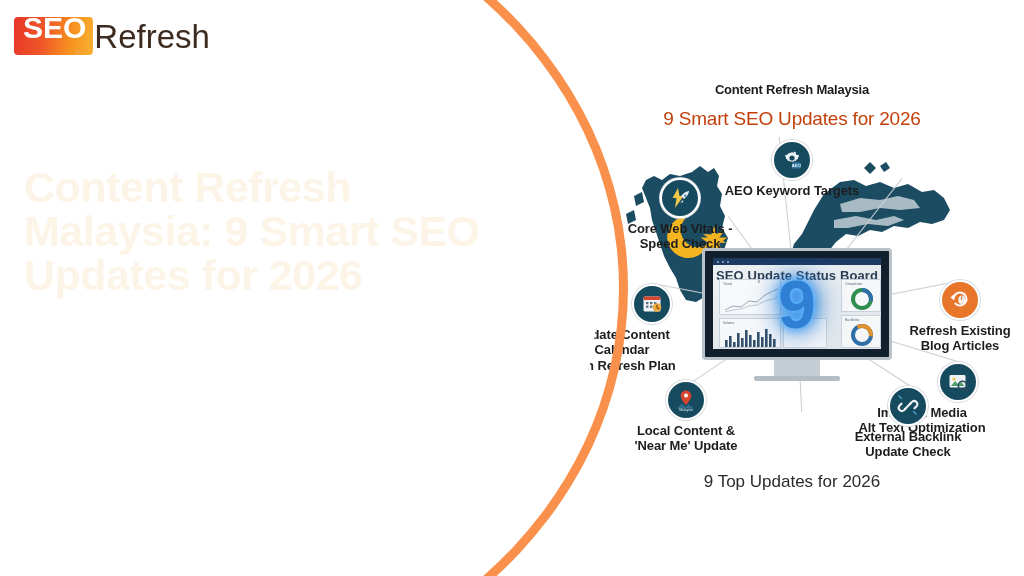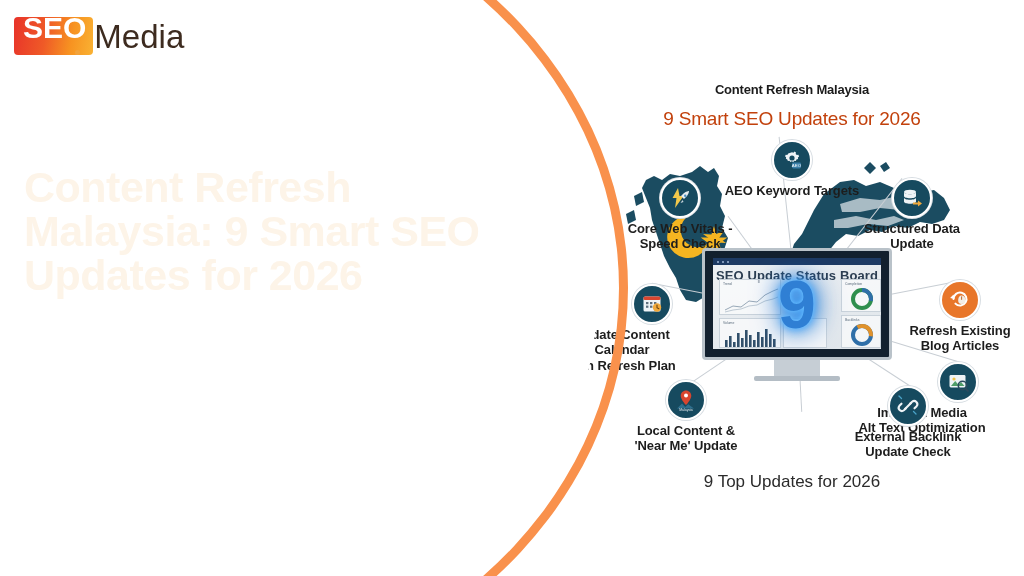--- a/index.html
+++ b/index.html
@@ -209,21 +209,21 @@
   <div class="orange-disc" id="orange-main"></div>
   <div class="orange-disc" id="orange-gap"></div>
   <div class="orange-disc" id="orange-gap-mask"></div>
 </div>
 
 <div id="logo">
   <div id="logo-mark">
     <span id="logo-seo">SEO</span>
   </div>
   <span id="logo-o-dot"></span>
-  <span id="logo-word">Media</span>
+  <span id="logo-word">Refresh</span>
 </div>
 
 <h1 id="headline">Content Refresh Malaysia: 9 Smart SEO Updates for 2026</h1>
 
 <div id="info-panel">
 
   <div id="info-title">Content Refresh Malaysia</div>
   <div id="info-sub">9 Smart SEO Updates for 2026</div>
 
   <svg id="map-svg" width="420" height="190" viewBox="0 0 420 190">
@@ -351,33 +351,20 @@
         <path fill="#f2c84b" d="M10 2L4.5 12h4L7 22l8.5-12h-4z"></path>
         <path fill="#e6ecef" d="M15 8c3-3 6-3 6-3s0 3-3 6l-2 2-3-3z"></path>
         <circle cx="17.2" cy="9.8" r="1.2" fill="#4a8fc0"></circle>
         <path fill="#c9d6dd" d="M14.5 14l-2 3 3-1z"></path>
       </svg>
     </div>
     <div class="node-lab" style="white-space:pre-line;">Core Web Vitals -
 Speed Check</div>
   </div>
 
-  <div class="node" style="left:352px;top:178px;">
-    <div class="node-ico">
-      <svg width="24" height="24" viewBox="0 0 24 24">
-        <g fill="#eef3f6">
-          <ellipse cx="10" cy="6" rx="6" ry="2.3"></ellipse>
-          <path d="M4 6v4c0 1.3 2.7 2.3 6 2.3s6-1 6-2.3V6c0 1.3-2.7 2.3-6 2.3S4 7.3 4 6z"></path>
-          <path d="M4 11.5v4c0 1.3 2.7 2.3 6 2.3s6-1 6-2.3v-4c0 1.3-2.7 2.3-6 2.3s-6-1-6-2.3z"></path>
-        </g>
-        <path fill="#f0a93c" d="M13 16.5h5v-2l4 3-4 3v-2h-5z"></path>
-      </svg>
-    </div>
-    <div class="node-lab" style="width:140px;margin-left:-10px;">Structured Data Update</div>
-  </div>
 
   <div class="node" style="left:92px;top:284px;">
     <div class="node-ico">
       <svg width="24" height="24" viewBox="0 0 24 24">
         <rect x="3.5" y="4.5" width="17" height="15" rx="1.6" fill="#eef3f6"></rect>
         <rect x="3.5" y="4.5" width="17" height="3.6" rx="1.6" fill="#d8452f"></rect>
         <g fill="#5d6e7c">
           <rect x="6" y="10" width="2.4" height="2.2"></rect>
           <rect x="10" y="10" width="2.4" height="2.2"></rect>
           <rect x="14" y="10" width="2.4" height="2.2"></rect>

